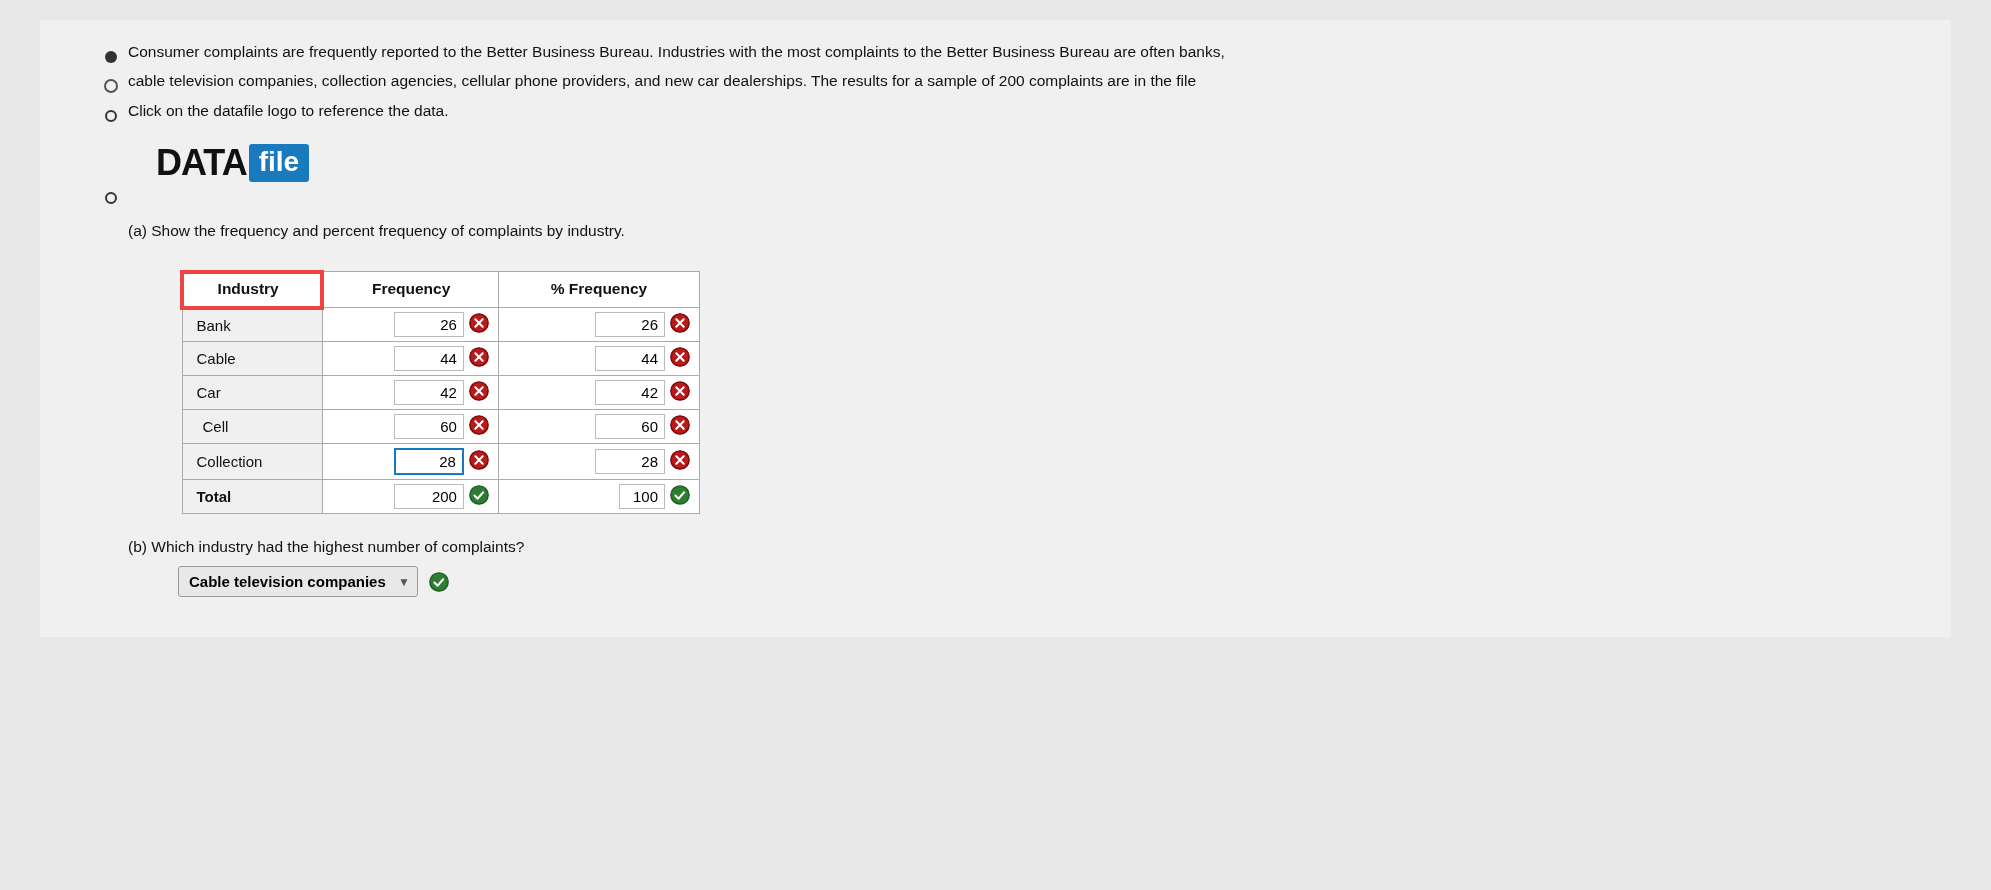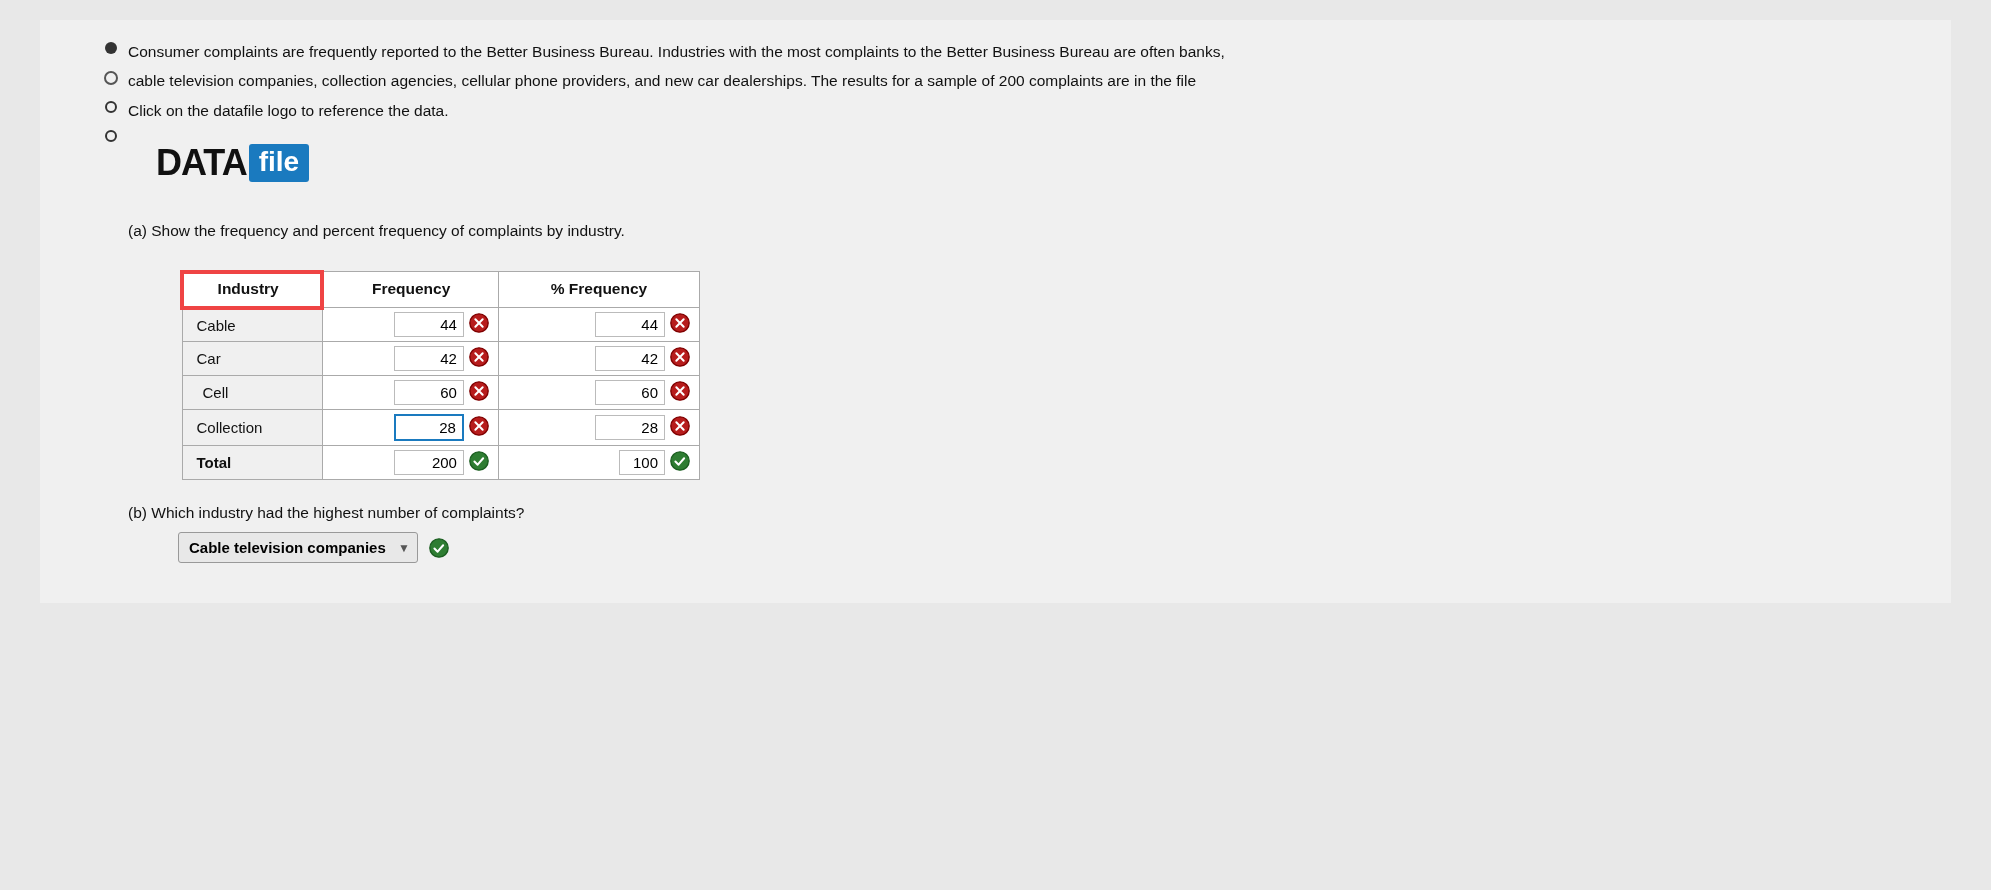--- a/index.html
+++ b/index.html
@@ -15,21 +15,21 @@
     .page-container {
       background: #f0f0f0;
       max-width: 1991px;
       padding: 20px 60px 40px 60px;
     }
     .intro-section {
       margin-bottom: 18px;
     }
     .intro-row {
       display: flex;
-      align-items: flex-start;
+      align-items: flex-end;
       margin-bottom: 6px;
     }
     .bullet {
       width: 22px;
       min-width: 22px;
       display: flex;
       align-items: center;
       justify-content: center;
       margin-right: 6px;
       margin-top: 2px;
@@ -230,20 +230,41 @@
             <th style="text-align:center; border:1px solid #aaa; background:white;">
               <span>Frequency</span>
             </th>
             <th style="text-align:center; border:1px solid #aaa; background:white;">
               <span>% Frequency</span>
             </th>
           </tr>
         </thead>
         <tbody id="table-body">
 
+        <tr>
+              <td style="background: transparent; border: 1px solid rgb(170, 170, 170); padding-left: 14px; font-weight: 400;">Bank</td>
+              <td style="border: 1px solid rgb(170, 170, 170); padding: 4px 8px; background: white;">
+                <div style="display: flex; align-items: center; justify-content: flex-end; gap: 4px;">
+                  <input type="text" value="26" style="width: 70px; text-align: right; font-size: 15px; padding: 3px 6px; background: white; outline: none; border: 1px solid rgb(187, 187, 187);">
+                  <span><svg width="22" height="22" viewBox="0 0 24 24" fill="none" xmlns="http://www.w3.org/2000/svg">
+        <circle cx="12" cy="12" r="10" fill="#b71c1c" stroke="#7f0000" stroke-width="1.5"></circle>
+        <path d="M8 8l8 8M16 8l-8 8" stroke="white" stroke-width="2.2" stroke-linecap="round"></path>
+      </svg></span>
+                </div>
+              </td>
+              <td style="border: 1px solid rgb(170, 170, 170); padding: 4px 8px; background: white;">
+                <div style="display: flex; align-items: center; justify-content: flex-end; gap: 4px;">
+                  <input type="text" value="26" style="width: 70px; text-align: right; font-size: 15px; padding: 3px 6px; background: white; outline: none; border: 1px solid rgb(187, 187, 187);">
+                  <span><svg width="22" height="22" viewBox="0 0 24 24" fill="none" xmlns="http://www.w3.org/2000/svg">
+        <circle cx="12" cy="12" r="10" fill="#b71c1c" stroke="#7f0000" stroke-width="1.5"></circle>
+        <path d="M8 8l8 8M16 8l-8 8" stroke="white" stroke-width="2.2" stroke-linecap="round"></path>
+      </svg></span>
+                </div>
+              </td>
+            </tr>
             <tr>
               <td style="background: transparent; border: 1px solid rgb(170, 170, 170); padding-left: 14px; font-weight: 400;">Cable</td>
               <td style="border: 1px solid rgb(170, 170, 170); padding: 4px 8px; background: white;">
                 <div style="display: flex; align-items: center; justify-content: flex-end; gap: 4px;">
                   <input type="text" value="44" style="width: 70px; text-align: right; font-size: 15px; padding: 3px 6px; background: white; outline: none; border: 1px solid rgb(187, 187, 187);">
                   <span><svg width="22" height="22" viewBox="0 0 24 24" fill="none" xmlns="http://www.w3.org/2000/svg">
         <circle cx="12" cy="12" r="10" fill="#b71c1c" stroke="#7f0000" stroke-width="1.5"></circle>
         <path d="M8 8l8 8M16 8l-8 8" stroke="white" stroke-width="2.2" stroke-linecap="round"></path>
       </svg></span>
                 </div>

